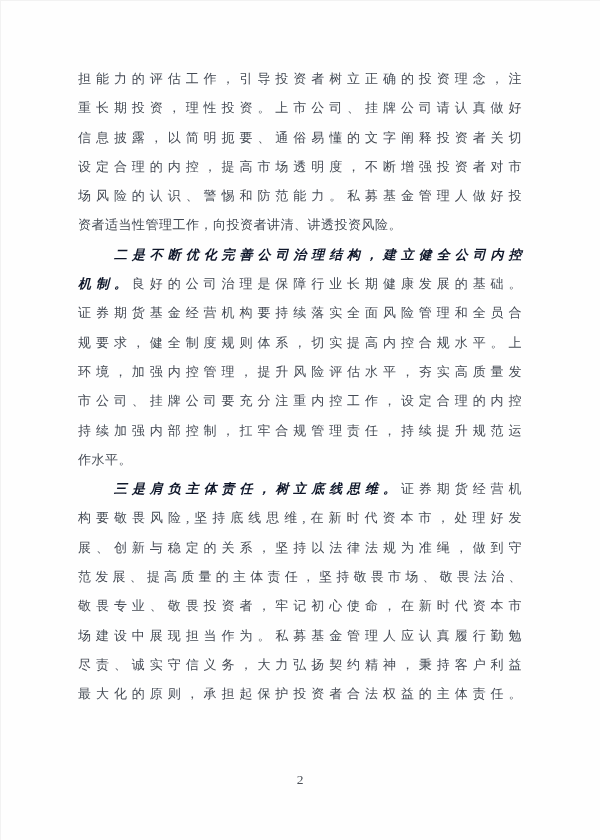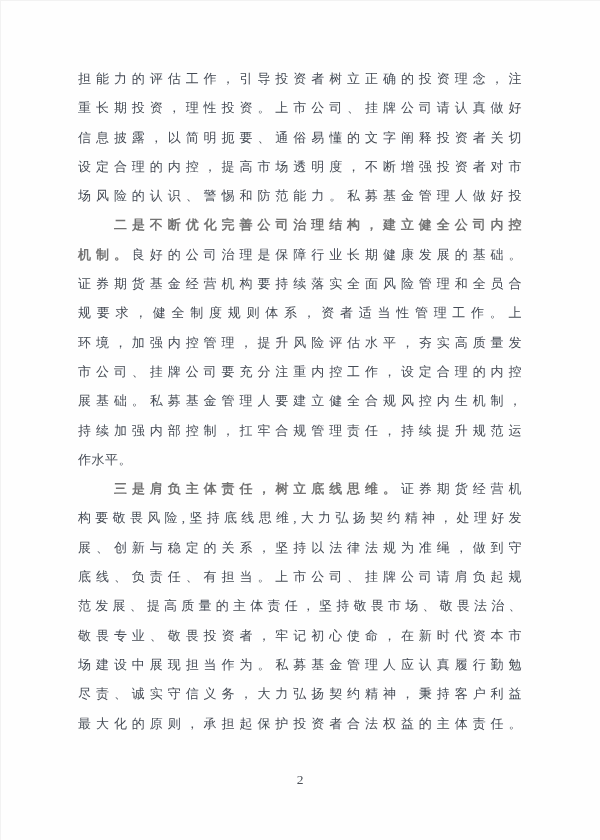--- a/index.html
+++ b/index.html
@@ -42,21 +42,22 @@
     white-space: normal;
   }
   .line.short {
     text-align-last: left;
   }
   .line.indent {
     padding-left: 36px;
   }
   .b {
     font-weight: 700;
-    color: #737373;
+    color: #0f172a;
+    font-style: italic;
   }
   .pagenum {
     position: absolute;
     left: 0;
     top: 770px;
     width: 100%;
     text-align: center;
     font-size: 13.5px;
     line-height: 20px;
     color: #4a4f57;
@@ -67,35 +68,34 @@
 <body>
 
 <div class="page">
   <div class="content">
 
     <div class="line"><span class="b"></span><span>担能力的评估工作，引导投资者树立正确的投资理念，注</span></div>
     <div class="line"><span class="b"></span><span>重长期投资，理性投资。上市公司、挂牌公司请认真做好</span></div>
     <div class="line"><span class="b"></span><span>信息披露，以简明扼要、通俗易懂的文字阐释投资者关切</span></div>
     <div class="line"><span class="b"></span><span>设定合理的内控，提高市场透明度，不断增强投资者对市</span></div>
     <div class="line"><span class="b"></span><span>场风险的认识、警惕和防范能力。私募基金管理人做好投</span></div>
+    <div class="line short"><span class="b"></span><span>资者适当性管理工作，向投资者讲清、讲透投资风险。</span></div>
 
     <div class="line indent"><span class="b">二是不断优化完善公司治理结构，建立健全公司内控</span><span></span></div>
     <div class="line"><span class="b">机制。</span><span>良好的公司治理是保障行业长期健康发展的基础。</span></div>
     <div class="line"><span class="b"></span><span>证券期货基金经营机构要持续落实全面风险管理和全员合</span></div>
-    <div class="line"><span class="b"></span><span>规要求，健全制度规则体系，资者适当性管理工作。上</span></div>
+    <div class="line"><span class="b"></span><span>规要求，健全制度规则体系，切实提高内控合规水平。上</span></div>
     <div class="line"><span class="b"></span><span>环境，加强内控管理，提升风险评估水平，夯实高质量发</span></div>
     <div class="line"><span class="b"></span><span>市公司、挂牌公司要充分注重内控工作，设定合理的内控</span></div>
-    <div class="line"><span class="b"></span><span>展基础。私募基金管理人要建立健全合规风控内生机制，</span></div>
     <div class="line"><span class="b"></span><span>持续加强内部控制，扛牢合规管理责任，持续提升规范运</span></div>
     <div class="line short"><span class="b"></span><span>作水平。</span></div>
 
     <div class="line indent"><span class="b">三是肩负主体责任，树立底线思维。</span><span>证券期货经营机</span></div>
-    <div class="line"><span class="b"></span><span>构要敬畏风险,坚持底线思维,大力弘扬契约精神，处理好发</span></div>
+    <div class="line"><span class="b"></span><span>构要敬畏风险,坚持底线思维,在新时代资本市，处理好发</span></div>
     <div class="line"><span class="b"></span><span>展、创新与稳定的关系，坚持以法律法规为准绳，做到守</span></div>
-    <div class="line"><span class="b"></span><span>底线、负责任、有担当。上市公司、挂牌公司请肩负起规</span></div>
     <div class="line"><span class="b"></span><span>范发展、提高质量的主体责任，坚持敬畏市场、敬畏法治、</span></div>
     <div class="line"><span class="b"></span><span>敬畏专业、敬畏投资者，牢记初心使命，在新时代资本市</span></div>
     <div class="line"><span class="b"></span><span>场建设中展现担当作为。私募基金管理人应认真履行勤勉</span></div>
     <div class="line"><span class="b"></span><span>尽责、诚实守信义务，大力弘扬契约精神，秉持客户利益</span></div>
     <div class="line"><span class="b"></span><span>最大化的原则，承担起保护投资者合法权益的主体责任。</span></div>
 
   </div>
 
   <div class="pagenum">2</div>
 </div>

